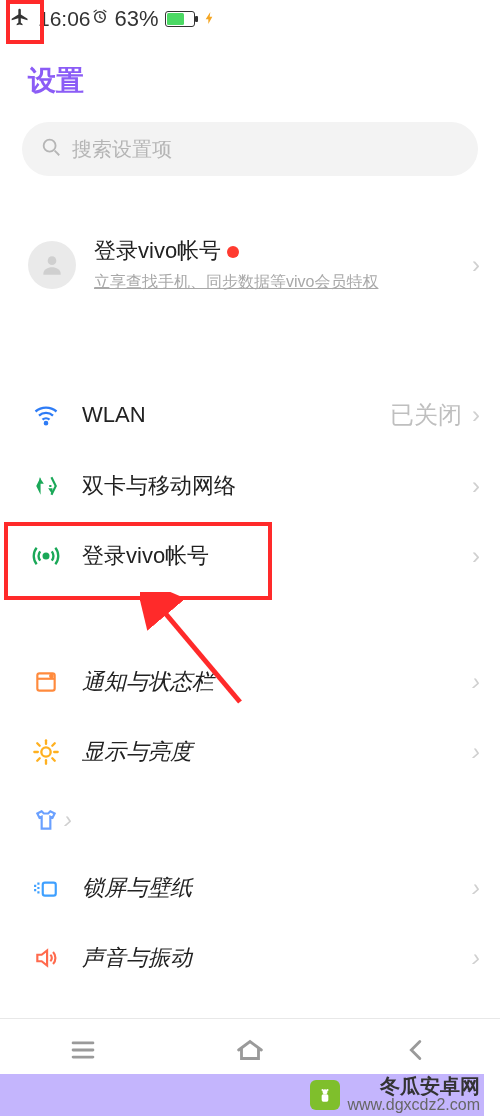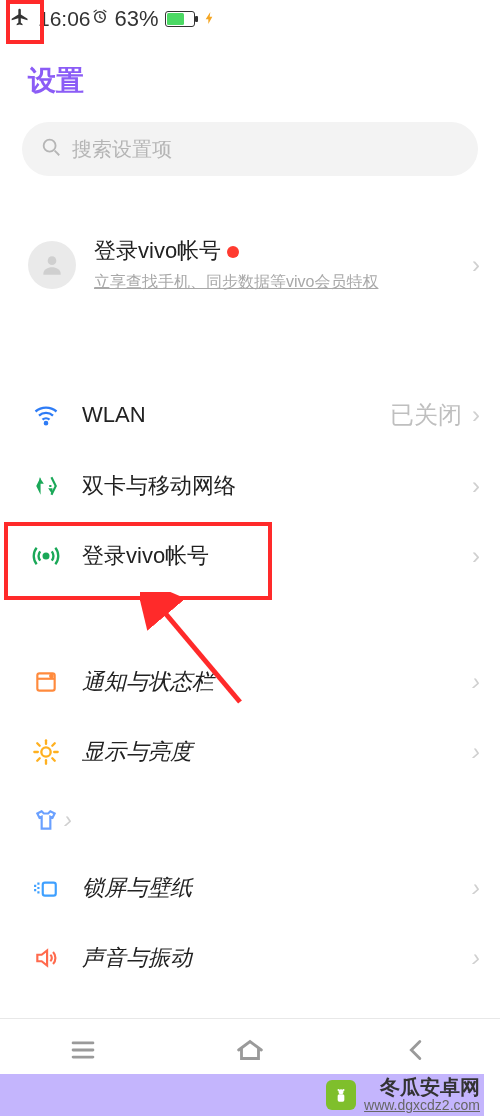--- a/index.html
+++ b/index.html
@@ -287,15 +287,15 @@
   <span class="logo">
     <svg width="20" height="20" viewBox="0 0 24 24" fill="#fff">
         <circle cx="12" cy="8" r="3"></circle>
         <rect x="8" y="11" width="8" height="9" rx="2"></rect>
         <circle cx="9" cy="6" r="1.2"></circle>
         <circle cx="15" cy="6" r="1.2"></circle>
       </svg>
   </span>
   <div style="text-align:right; line-height:1.05;">
     <div>冬瓜安卓网</div>
-    <div style="font-size:14px; font-weight:400; color:#666;text-decoration:underline;">www.dgxcdz2.com</div>
+    <div style="font-size:16px; font-weight:400; color:#666;">www.dgxcdz2.com</div>
   </div>
 </div>
 
 </body></html>

